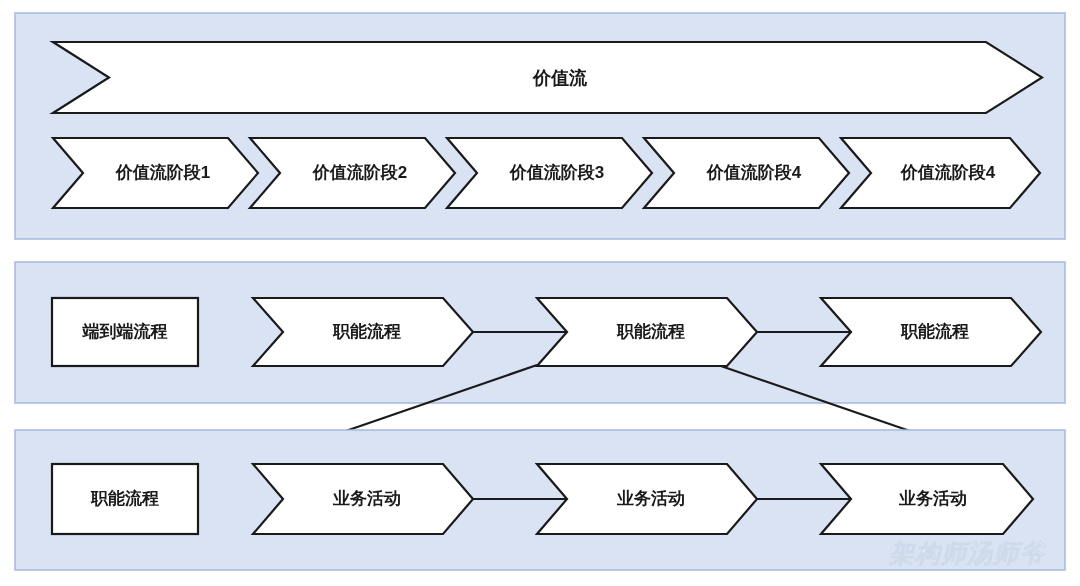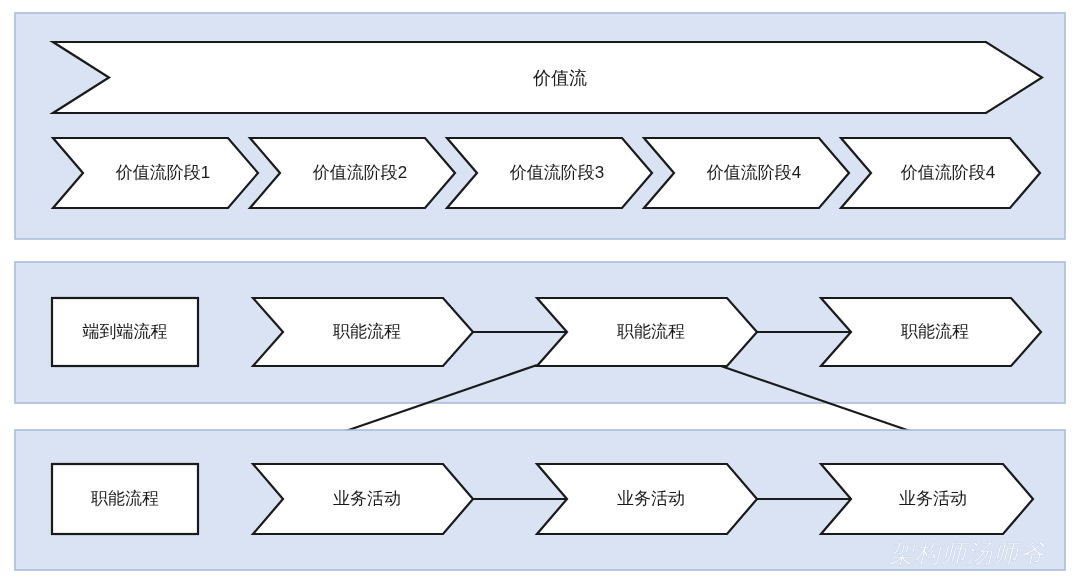--- a/index.html
+++ b/index.html
@@ -11,20 +11,21 @@
     width: 1080px;
     height: 586px;
     font-family: "Liberation Sans", "DejaVu Sans", sans-serif;
     overflow: hidden;
   }
   #canvas {
     position: relative;
     width: 1080px;
     height: 586px;
     background: #ffffff;
+    font-weight: bold;
   }
   svg.diagram {
     position: absolute;
     top: 0;
     left: 0;
     width: 1080px;
     height: 586px;
   }
   .band {
     fill: #dae3f3;

